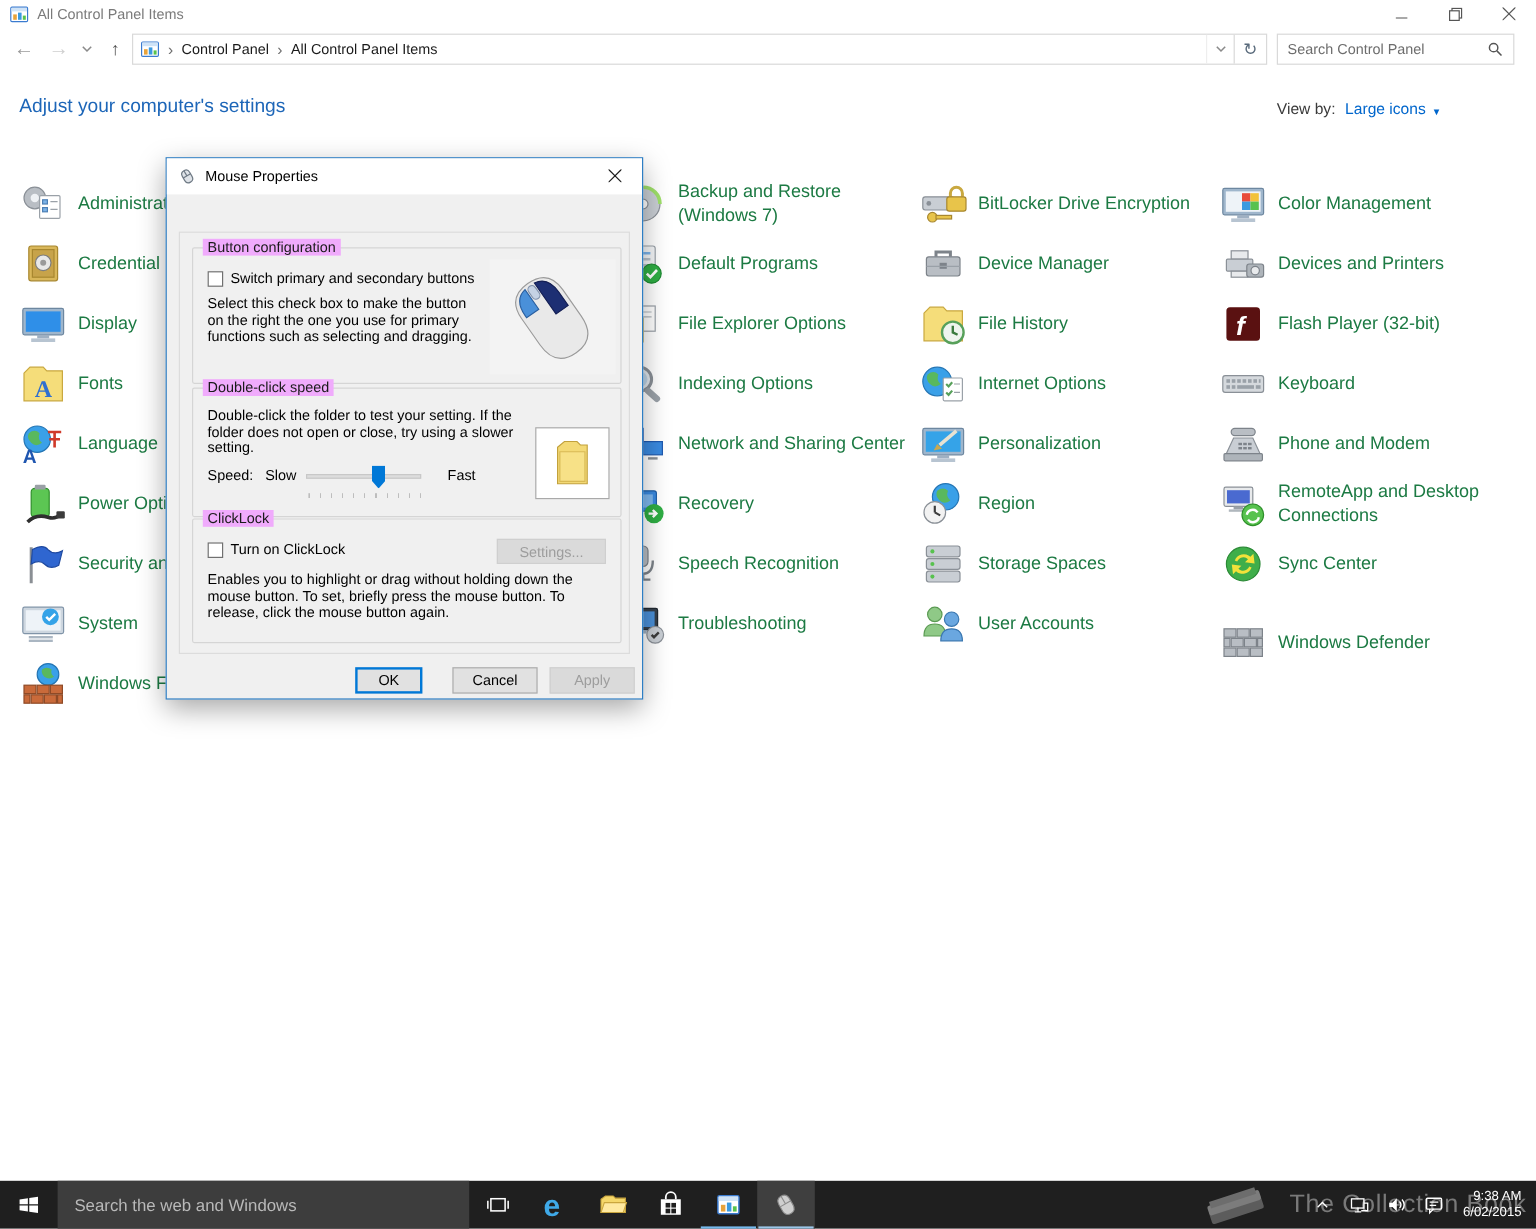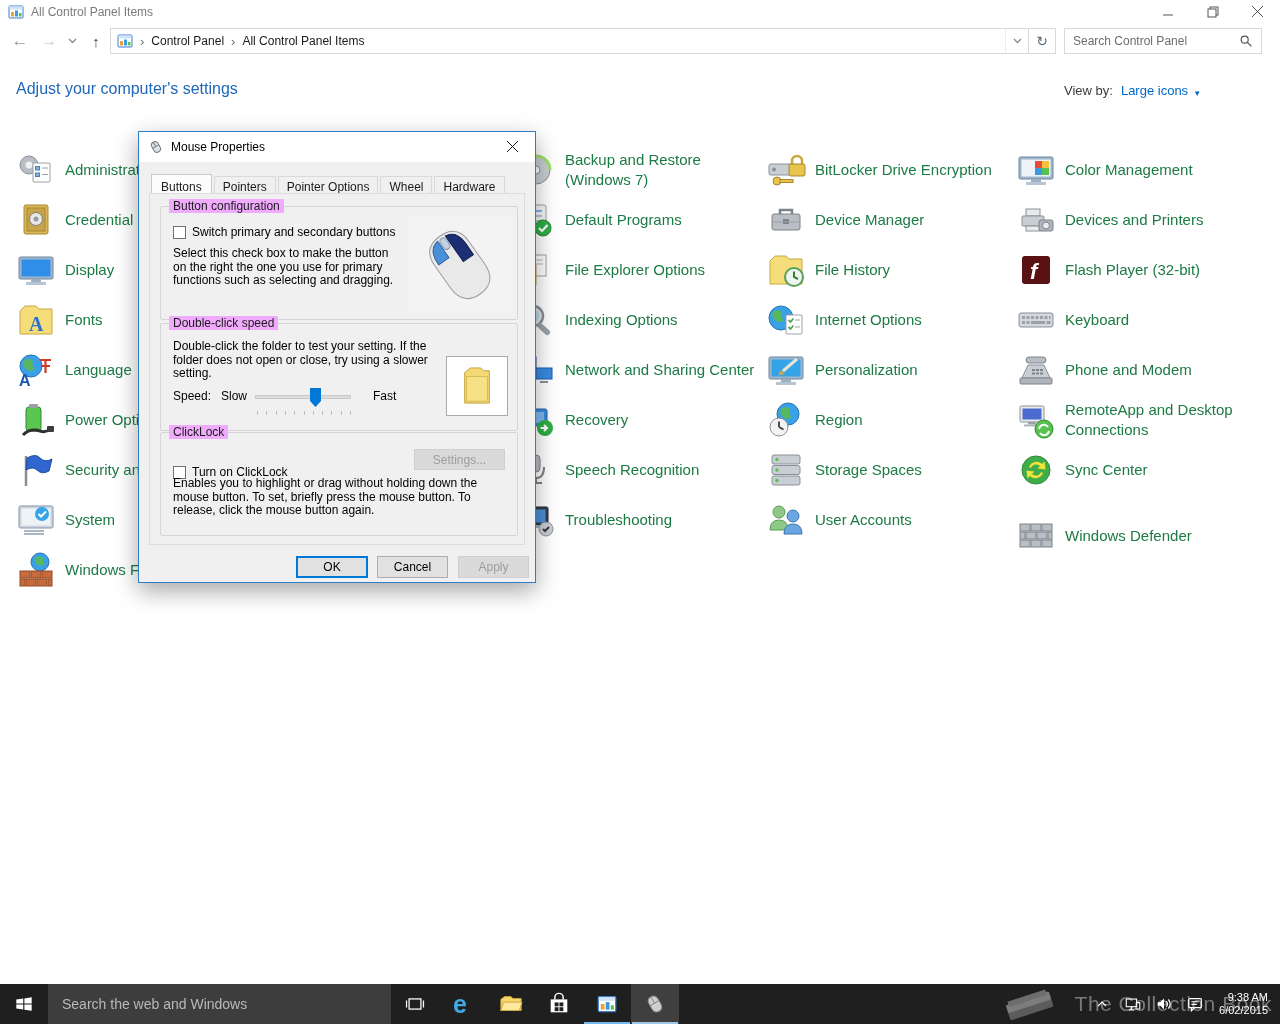--- a/index.html
+++ b/index.html
@@ -67,21 +67,21 @@
   .speed-label{position:absolute;left:0;top:3px;}
   .slow-label{position:absolute;left:48px;top:3px;}
   .fast-label{position:absolute;left:200px;top:3px;}
   .slider-track{position:absolute;left:82px;top:9px;width:96px;height:4px;background:#ddd;border:1px solid #c8c8c8;box-sizing:border-box;}
   .slider-thumb{position:absolute;top:-8px;width:11px;height:19px;background:#0078d7;clip-path:polygon(0 0,100% 0,100% 68%,50% 100%,0 68%);}
   .ticks{position:absolute;left:84px;top:25px;width:94px;height:4px;
          background:repeating-linear-gradient(to right,#bdbdbd 0 1px,transparent 1px 9.3px);}
   .btn{background:#e1e1e1;border:1px solid #adadad;font-size:12px;color:#000;display:flex;align-items:center;justify-content:center;box-sizing:border-box;}
   .btn-settings{position:absolute;left:253px;top:16px;width:91px;height:21px;background:#dadada;border:1px solid #cfcfcf;color:#9d9d9d;}
   .dlg-buttons{position:absolute;left:0;top:424px;width:100%;height:24px;}
-  .btn-ok{position:absolute;left:157px;width:72px;height:22px;border:2px solid #0078d7;}
+  .btn-ok{position:absolute;left:157px;width:56px;height:22px;border:2px solid #0078d7;}
   .btn-cancel{position:absolute;left:238px;width:71px;height:22px;}
   .btn-apply{position:absolute;left:319px;width:71px;height:22px;background:#dadada;border:1px solid #cfcfcf;color:#9d9d9d;}
 
   
   .taskbar{position:absolute;left:0;top:984px;width:1280px;height:40px;background:#1f1f1f;display:flex;align-items:stretch;z-index:50;}
   .tb-start{width:48px;display:flex;align-items:center;justify-content:center;}
   .tb-search{width:343px;background:#3d3d3d;display:flex;align-items:center;}
   .tb-search input{flex:1;background:transparent;border:none;outline:none;color:#d5d5d5;font-size:14px;padding-left:14px;font-family:inherit;}
   .tb-search input::placeholder{color:#b9b9b9;}
   .tb-tile{width:48px;display:flex;align-items:center;justify-content:center;position:relative;}
@@ -611,27 +611,20 @@
           </svg></span>
       <span class="dlg-title">Mouse Properties</span>
       <div class="dlg-close">
         <svg width="11" height="11" stroke="#1a1a1a">
             <line x1="0" y1="0" x2="11" y2="11"></line>
             <line x1="11" y1="0" x2="0" y2="11"></line>
           </svg>
       </div>
     </div>
 
-    <div class="tabstrip">
-      <span class="tab active">Buttons</span>
-      <span class="tab">Pointers</span>
-      <span class="tab">Pointer Options</span>
-      <span class="tab">Wheel</span>
-      <span class="tab">Hardware</span>
-    </div>
 
     <div class="tabpage">
 
       <div class="group g-btncfg">
         <span class="group-label">Button configuration</span>
         <div class="cb-row" style="left:12px;top:18px;">
           <span class="cb"></span>
           <span>Switch primary and secondary buttons</span>
         </div>
         <div class="para" style="left:12px;top:40px;width:232px;">Select this check box to make the button on the right the one you use for primary functions such as selecting and dragging.</div>
@@ -662,21 +655,21 @@
         <div class="folderbox">
           <svg viewBox="0 0 40 44" width="38" height="42">
             <path d="M7 8 L13 3 H24 L27 6 H33 V40 H7 Z" fill="#f3d975" stroke="#c2a13c"></path>
             <path d="M9 12 H31 V38 H9 Z" fill="#f7e187" stroke="#d8b954"></path>
           </svg>
         </div>
       </div>
 
       <div class="group g-lock">
         <span class="group-label">ClickLock</span>
-        <div class="cb-row" style="left:12px;top:32px;">
+        <div class="cb-row" style="left:12px;top:18px;">
           <span class="cb"></span>
           <span>Turn on ClickLock</span>
         </div>
         <div class="btn btn-settings">Settings...</div>
         <div class="para" style="left:12px;top:44px;width:336px;">Enables you to highlight or drag without holding down the mouse button. To set, briefly press the mouse button. To release, click the mouse button again.</div>
       </div>
     </div>
 
     <div class="dlg-buttons">
       <div class="btn btn-ok">OK</div>

